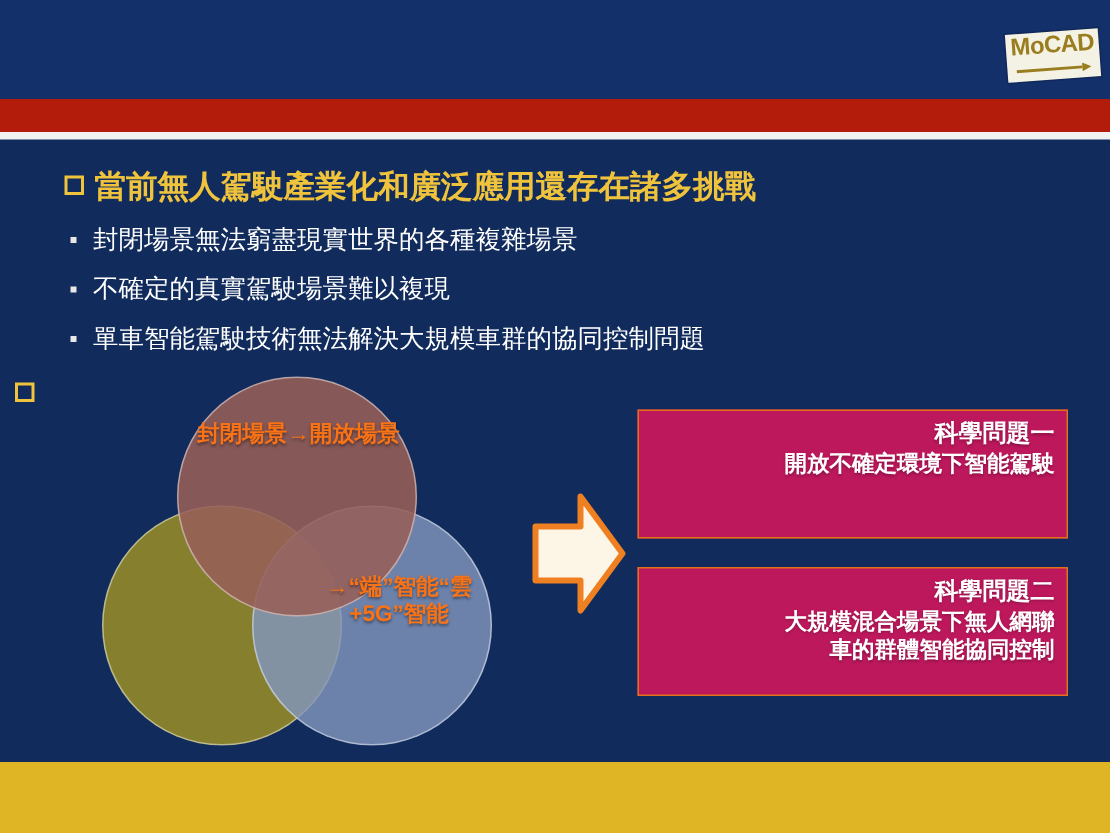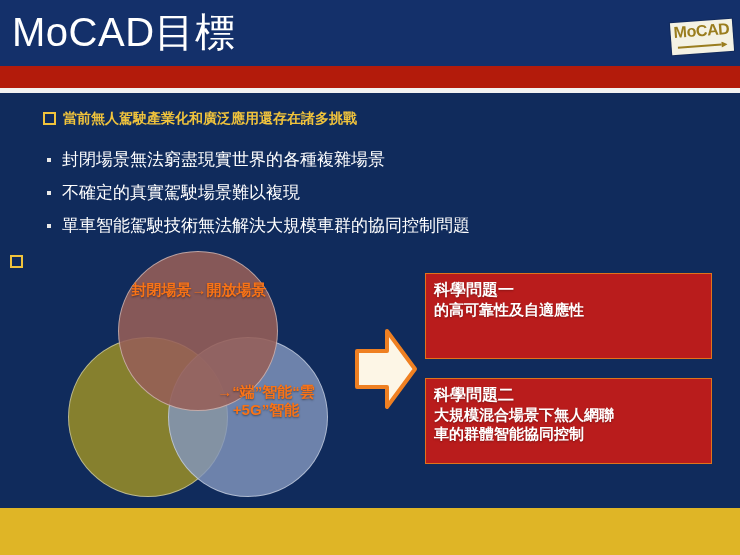--- a/index.html
+++ b/index.html
@@ -70,21 +70,21 @@
     color:#f0c33c;
     font-weight:700;
   }
   .sq{
     display:inline-block;
     width:9px;height:9px;
     border:2px solid #f0c33c;
     margin-right:7px;
     flex:0 0 auto;
   }
-  .h1-row{ left:10px; top:17px; font-size:14px;padding-left:33px; }
+  .h1-row{ left:10px; top:17px; font-size:21px;padding-left:33px; }
   .h1-row .sq{ margin-bottom:2px; }
   .h2-row{ left:10px; top:162px; font-size:21px; }
 
   .sub{
     position:absolute;
     color:#ffffff;
     font-size:17px;
     display:flex;align-items:flex-start;
     white-space:nowrap;
   }
@@ -129,24 +129,24 @@
   .vl-right{ left:140px; top:132px; width:128px; font-size:15px; }
 
   
   .big-arrow{
     position:absolute;left:353px;top:232px;width:66px;height:88px;
   }
 
   
   .obox{
     position:absolute;
-    background:#b91c1c;
+    background:#be185d;
     border:1px solid #e0731a;
     color:#ffffff;
-    text-align:left;
+    text-align:right;
     box-sizing:border-box;
     padding:6px 8px 7px 8px;
     line-height:1.25;
   }
   .obox .t1{
     display:block;font-size:16px;font-weight:700;margin-bottom:1px;
     text-shadow:0 1px 2px rgba(0,0,0,0.28);
   }
   .obox .t2,.obox .t3{
     display:block;font-size:15px;font-weight:700;
@@ -164,21 +164,20 @@
     position:absolute;left:0;top:508px;width:740px;height:4px;
     background:#f4f4f4;
   }
 </style>
 </head>
 <body>
 
 <div class="slide">
 
   <div class="header">
-    <div class="header-title">MoCAD目標</div>
 
     <div class="logo-box">
       <div class="logo-text">MoCAD</div>
       <svg class="logo-arrow" viewBox="0 0 50 6">
         <line x1="0" y1="3" x2="44" y2="3" stroke="#9a7d1e" stroke-width="2"></line>
         <polygon points="44,0 50,3 44,6" fill="#9a7d1e"></polygon>
       </svg>
     </div>
   </div>
 
@@ -217,21 +216,21 @@
       <div class="venn-label vl-top">封閉場景→開放場景</div>
       <div class="venn-label vl-right">→“端”智能“雲+5G”智能</div>
     </div>
 
     <svg class="big-arrow" viewBox="0 0 66 88">
       <polygon points="4,26 34,26 34,6 62,44 34,82 34,62 4,62" fill="#fdf6e6" stroke="#ef8022" stroke-width="4" stroke-linejoin="round"></polygon>
     </svg>
 
     <div class="obox obox1">
       <span class="t1">科學問題一</span>
-      <span class="t3">的高可靠性及自適應性</span>
+      <span class="t2">開放不確定環境下智能駕駛</span>
     </div>
 
     <div class="obox obox2">
       <span class="t1">科學問題二</span>
       <span class="t2">大規模混合場景下無人網聯</span>
       <span class="t3">車的群體智能協同控制</span>
     </div>
   </div>
 
   <div class="footer-strip"></div>

